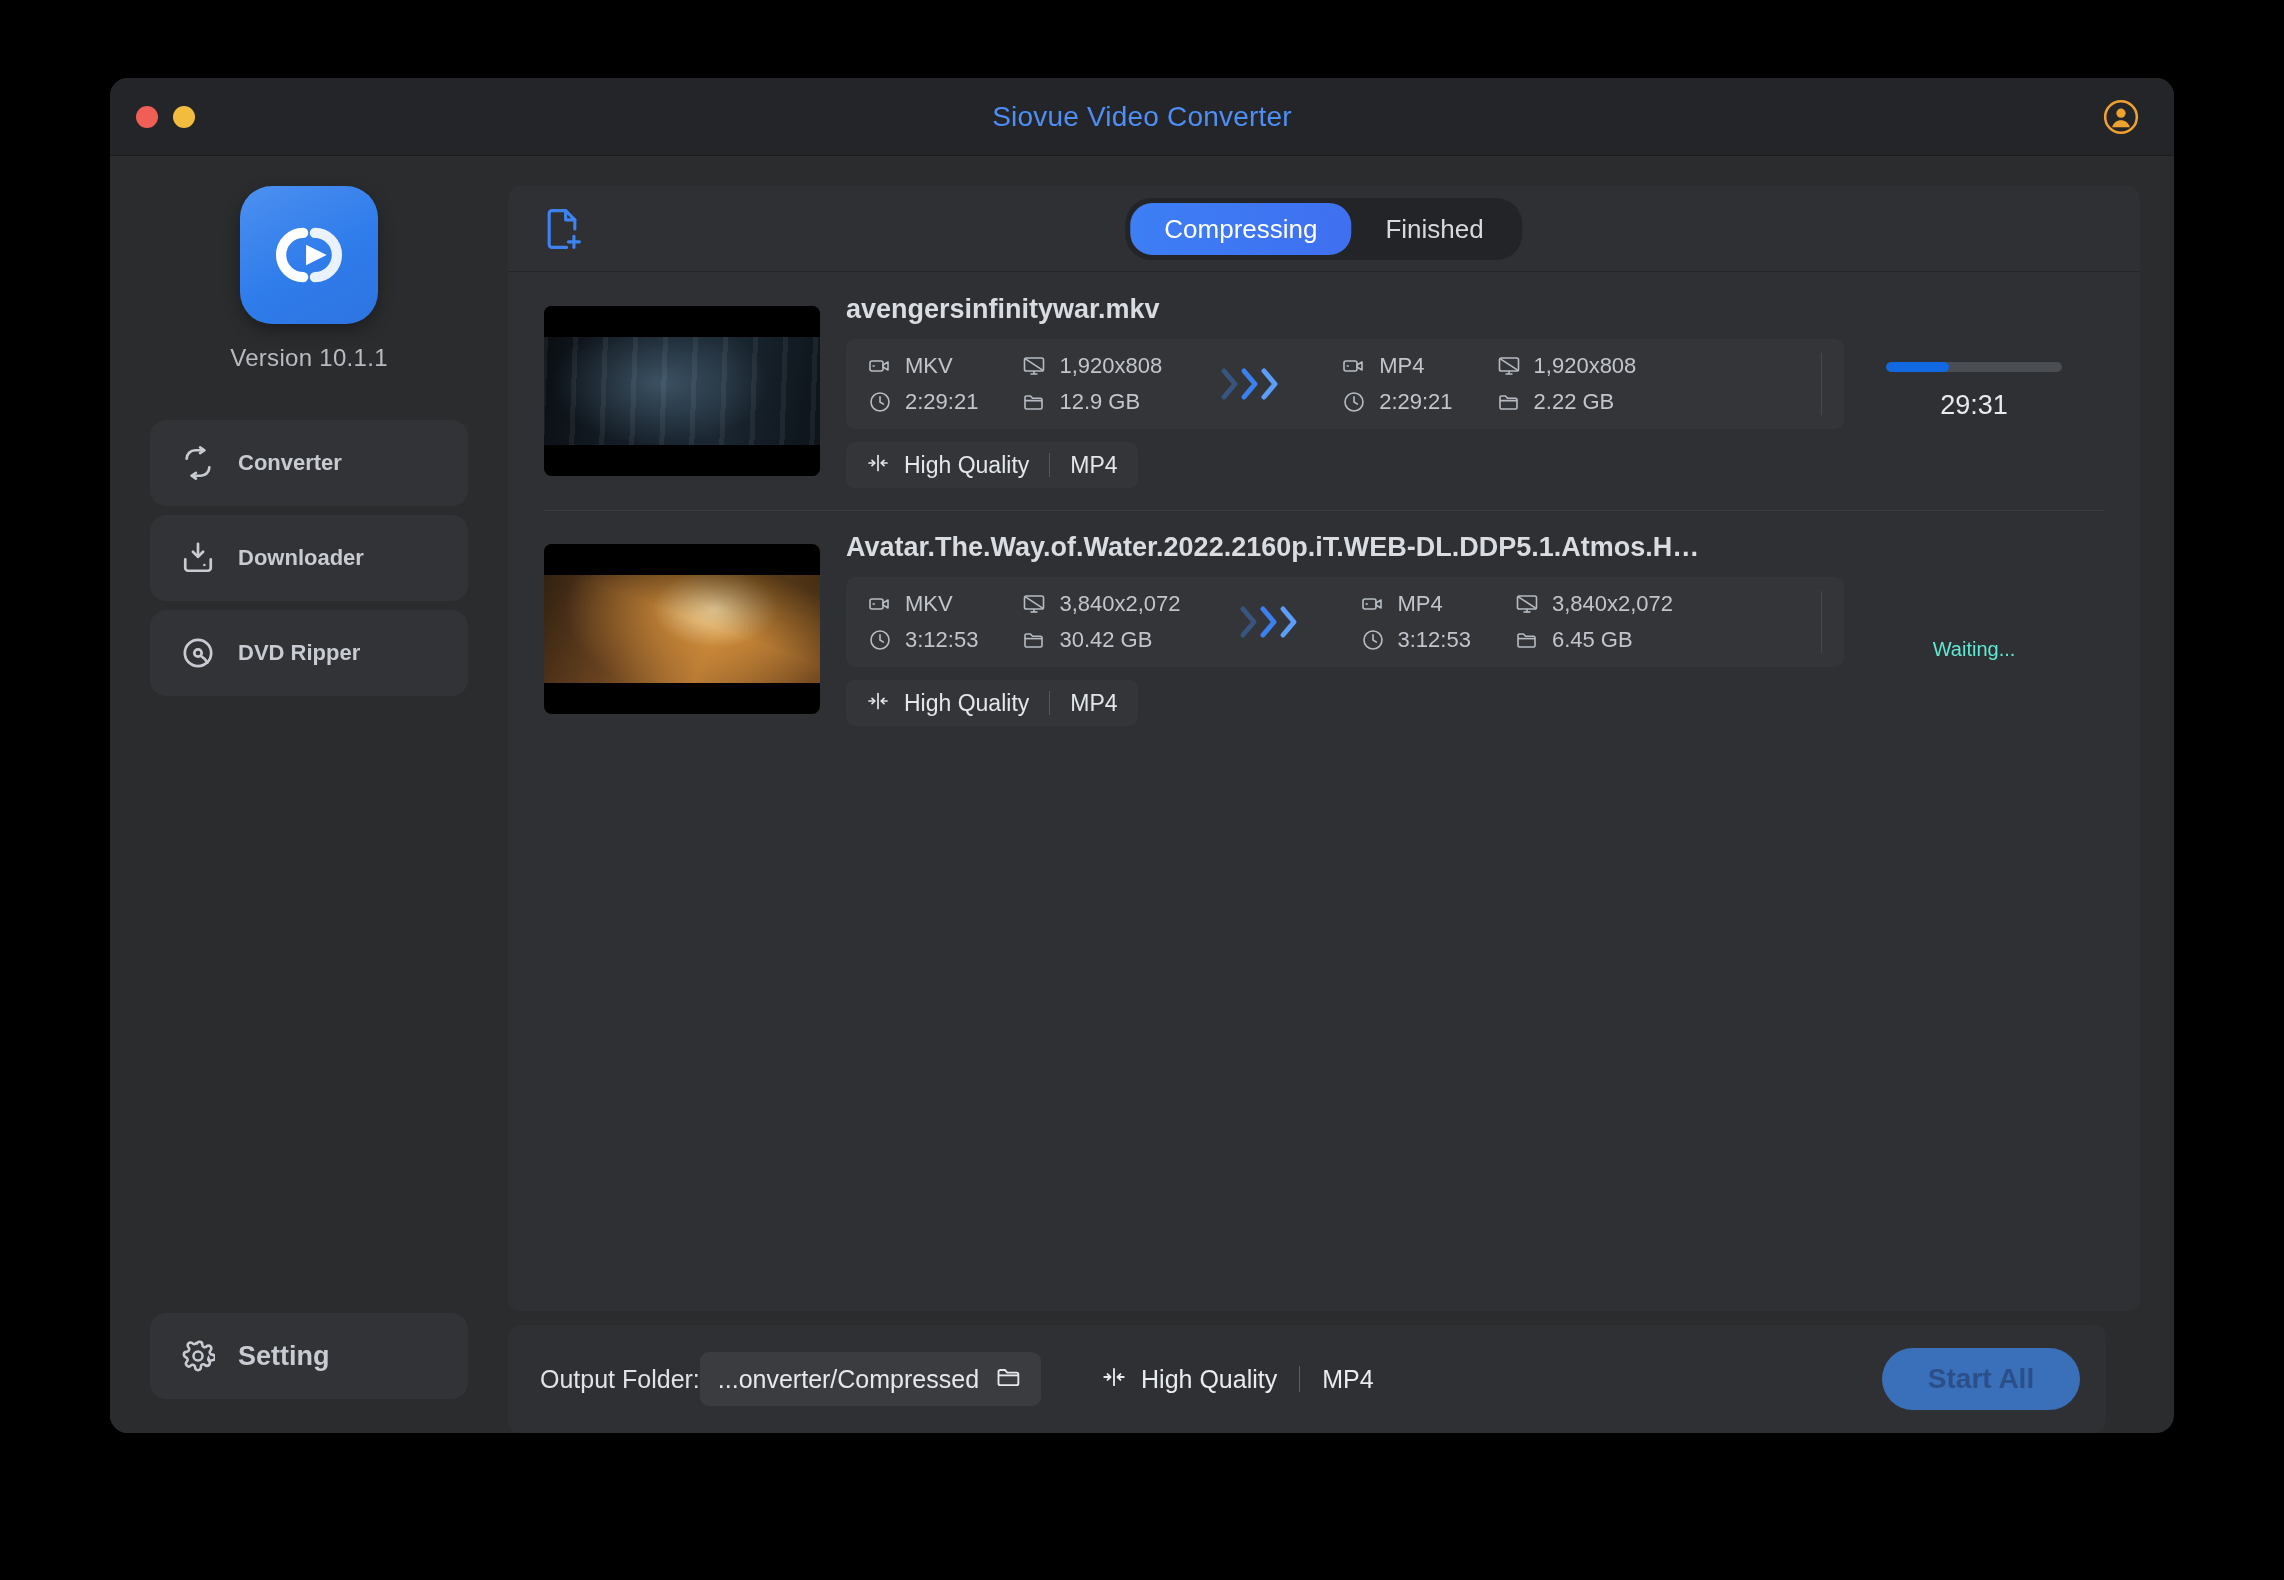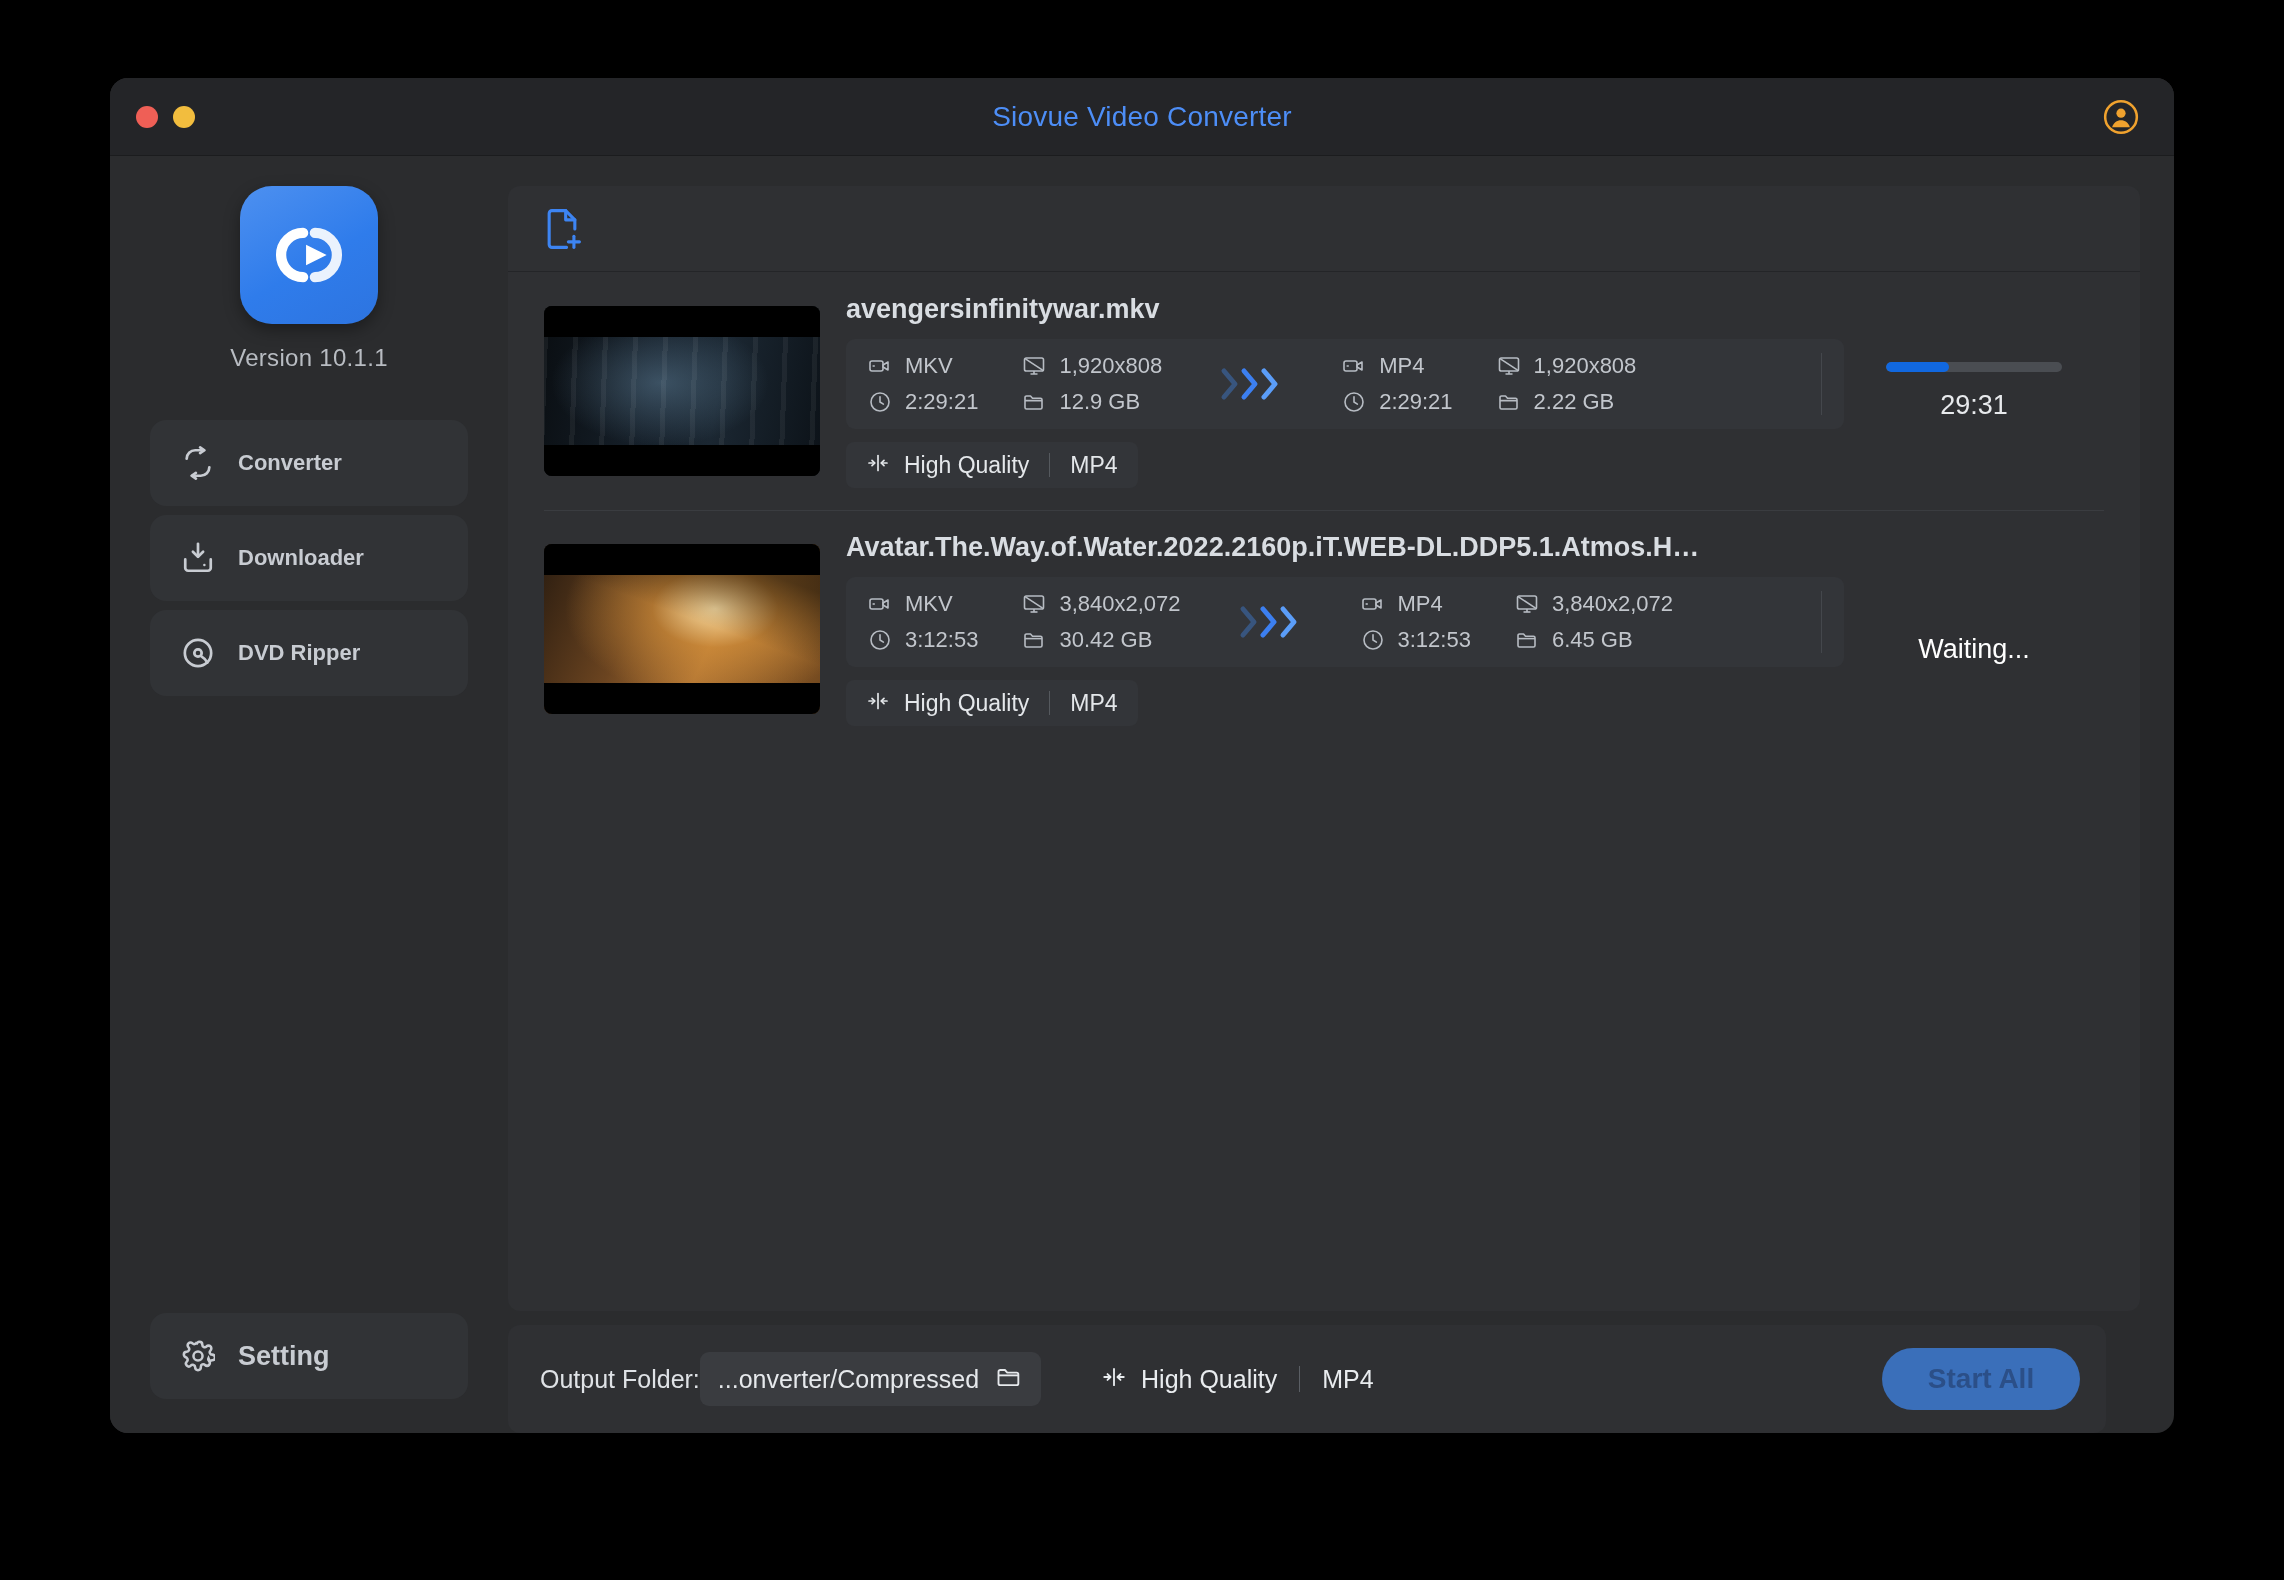--- a/index.html
+++ b/index.html
@@ -132,21 +132,21 @@
   .tag {
     background: #333539; border-radius: 8px; height: 46px;
     display: flex; align-items: center; padding: 0 20px; gap: 14px;
   }
   .tag .tlabel { color: #e4e7ea; font-size: 23px; }
   .tag .tsep { width: 1px; height: 24px; background: #55595e; margin: 0 6px; }
   .status-col { width: 260px; flex: 0 0 260px; display: flex; flex-direction: column; align-items: center; }
   .pbar { width: 176px; height: 10px; border-radius: 6px; background: #4a4d52; overflow: hidden; }
   .pfill { height: 100%; background: #1168e0; border-radius: 6px; }
   .ptime { color: #e8eaed; font-size: 27px; margin-top: 18px; }
-  .waiting { color: #ffffff; font-size: 27px; margin-top: 41px; }
+  .waiting { color: #5eead4; font-size: 20px; margin-top: 41px; }
   
   .footer {
     height: 108px; flex: 0 0 108px; margin: 14px 34px 0 0;
     background: #2f3033; border-radius: 12px;
     display: flex; align-items: center; padding: 0 26px 0 32px;
   }
   .out-label { color: #dfe2e6; font-size: 25px; margin-right: 0; }
   .out-pill {
     background: #3a3c40; border-radius: 9px; height: 54px;
     display: flex; align-items: center; padding: 0 18px; gap: 16px; cursor: pointer;
@@ -250,20 +250,24 @@
       <div class="toolbar">
         <div class="addfile">
           <svg width="44" height="44" viewBox="0 0 24 24" fill="none" stroke="#3d84f2" stroke-width="1.7" stroke-linecap="round" stroke-linejoin="round">
             <path d="M14 2H6.5A1.5 1.5 0 0 0 5 3.5v17A1.5 1.5 0 0 0 6.5 22h8"></path>
             <path d="M14 2l5 5v5"></path>
               <path d="M14 2v5h5"></path>
             <path d="M18.5 16v6"></path>
               <path d="M15.5 19h6"></path>
           </svg>
         </div>
+        <div class="tabs">
+          <div class="tab active">Compressing</div>
+          <div class="tab">Finished</div>
+        </div>
       </div>
 
       <div class="filelist">
 
         <div class="file-row">
           <div class="thumb">
             <div class="scene-a"></div>
             <div class="bar top"></div>
               <div class="bar bot"></div>
           </div>

